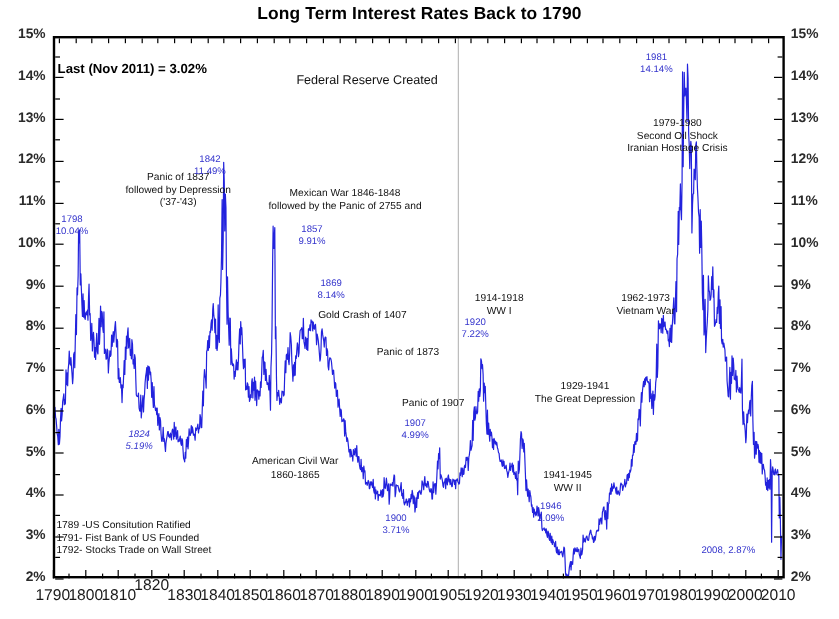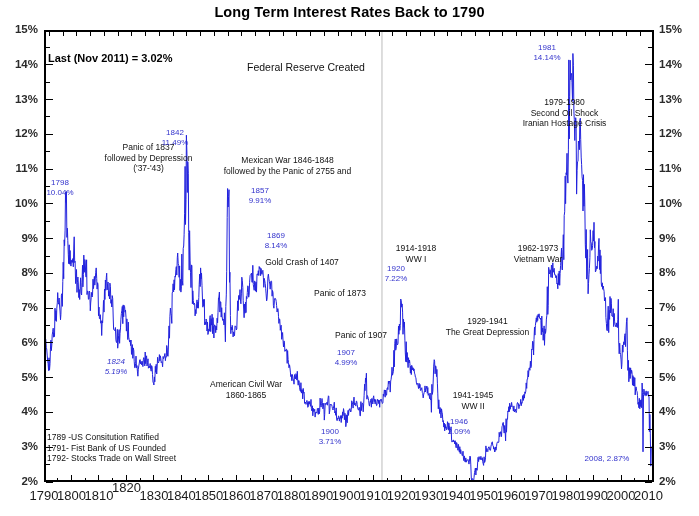--- a/index.html
+++ b/index.html
@@ -153,21 +153,21 @@
       <div class="xlab" style="left: 236.342px; top: 488px;">1860</div>
       <div style="position: absolute; left: 263.32px; top: 475px; width: 1px; height: 7px; background: rgb(0, 0, 0);"></div>
       <div class="xlab" style="left: 263.82px; top: 488px;">1870</div>
       <div style="position: absolute; left: 290.797px; top: 475px; width: 1px; height: 7px; background: rgb(0, 0, 0);"></div>
       <div class="xlab" style="left: 291.297px; top: 488px;">1880</div>
       <div style="position: absolute; left: 318.275px; top: 475px; width: 1px; height: 7px; background: rgb(0, 0, 0);"></div>
       <div class="xlab" style="left: 318.775px; top: 488px;">1890</div>
       <div style="position: absolute; left: 345.752px; top: 475px; width: 1px; height: 7px; background: rgb(0, 0, 0);"></div>
       <div class="xlab" style="left: 346.252px; top: 488px;">1900</div>
       <div style="position: absolute; left: 373.23px; top: 475px; width: 1px; height: 7px; background: rgb(0, 0, 0);"></div>
-      <div class="xlab" style="left: 373.73px; top: 488px;">1910</div>
+      <div class="xlab" style="left: 373.73px; top: 488px;">1905</div>
       <div style="position: absolute; left: 400.707px; top: 475px; width: 1px; height: 7px; background: rgb(0, 0, 0);"></div>
       <div class="xlab" style="left: 401.207px; top: 488px;">1920</div>
       <div style="position: absolute; left: 428.185px; top: 475px; width: 1px; height: 7px; background: rgb(0, 0, 0);"></div>
       <div class="xlab" style="left: 428.685px; top: 488px;">1930</div>
       <div style="position: absolute; left: 455.662px; top: 475px; width: 1px; height: 7px; background: rgb(0, 0, 0);"></div>
       <div class="xlab" style="left: 456.162px; top: 488px;">1940</div>
       <div style="position: absolute; left: 483.14px; top: 475px; width: 1px; height: 7px; background: rgb(0, 0, 0);"></div>
       <div class="xlab" style="left: 483.64px; top: 488px;">1950</div>
       <div style="position: absolute; left: 510.617px; top: 475px; width: 1px; height: 7px; background: rgb(0, 0, 0);"></div>
       <div class="xlab" style="left: 511.117px; top: 488px;">1960</div>

